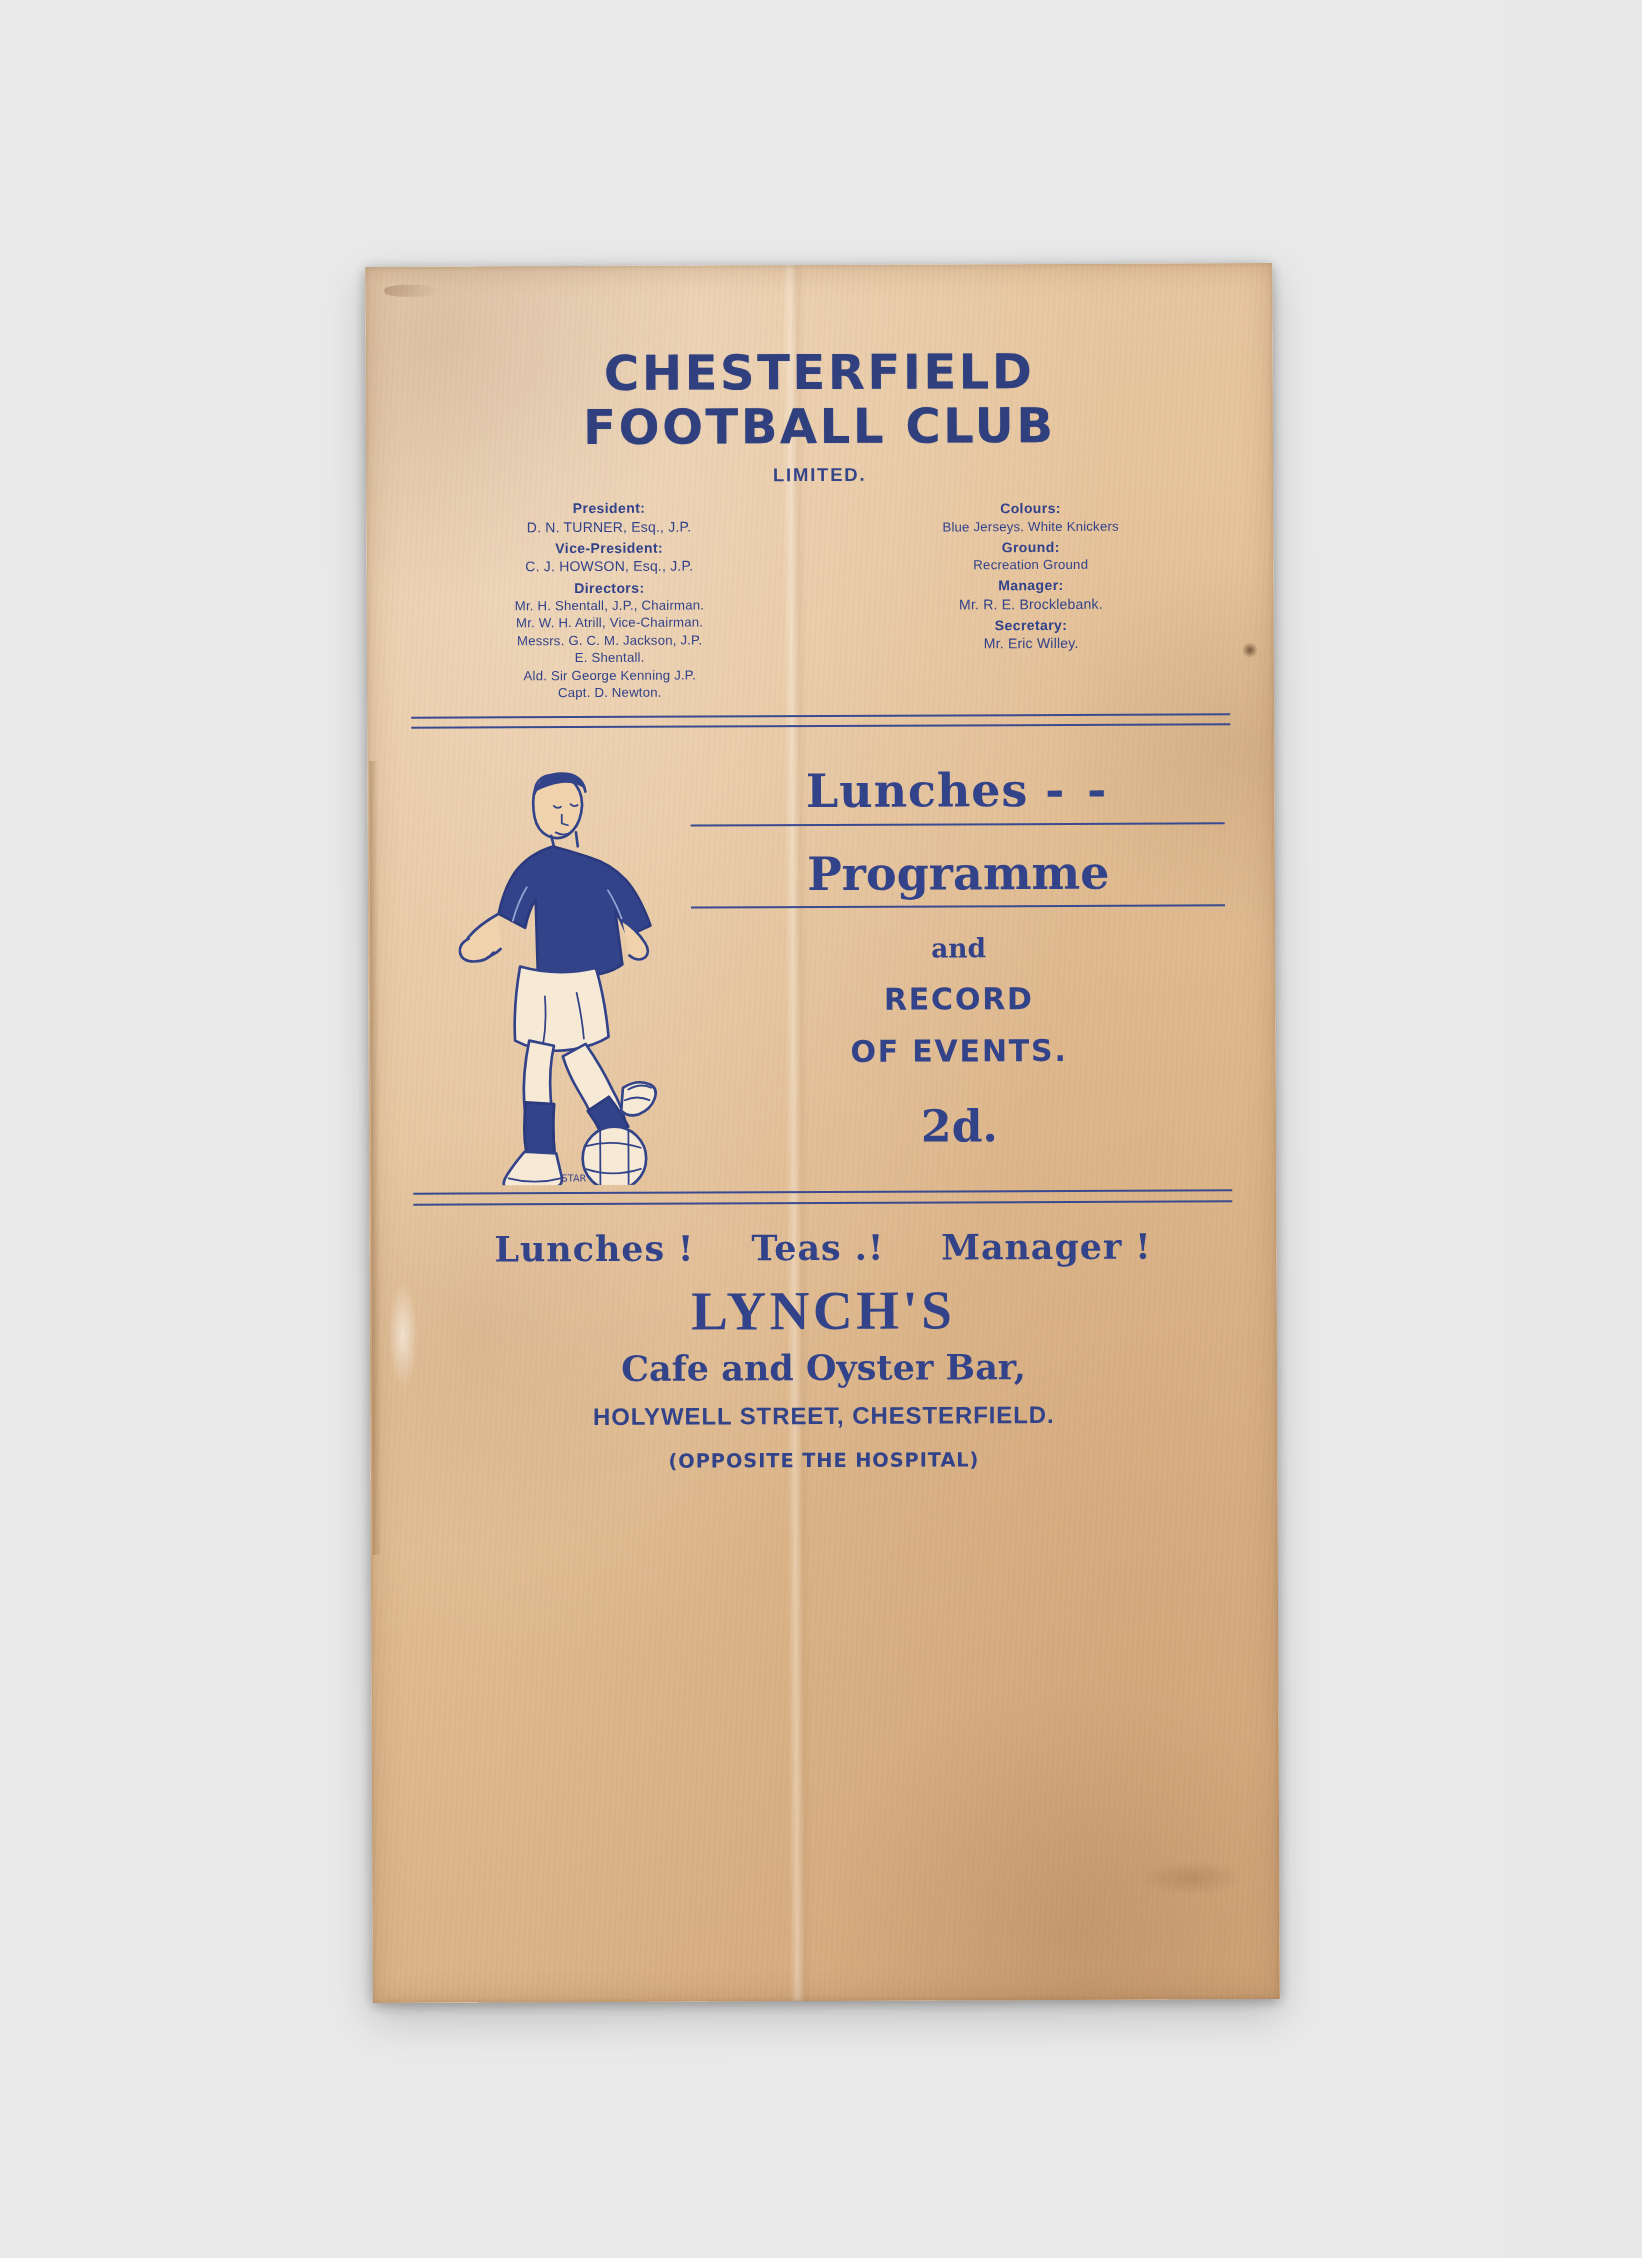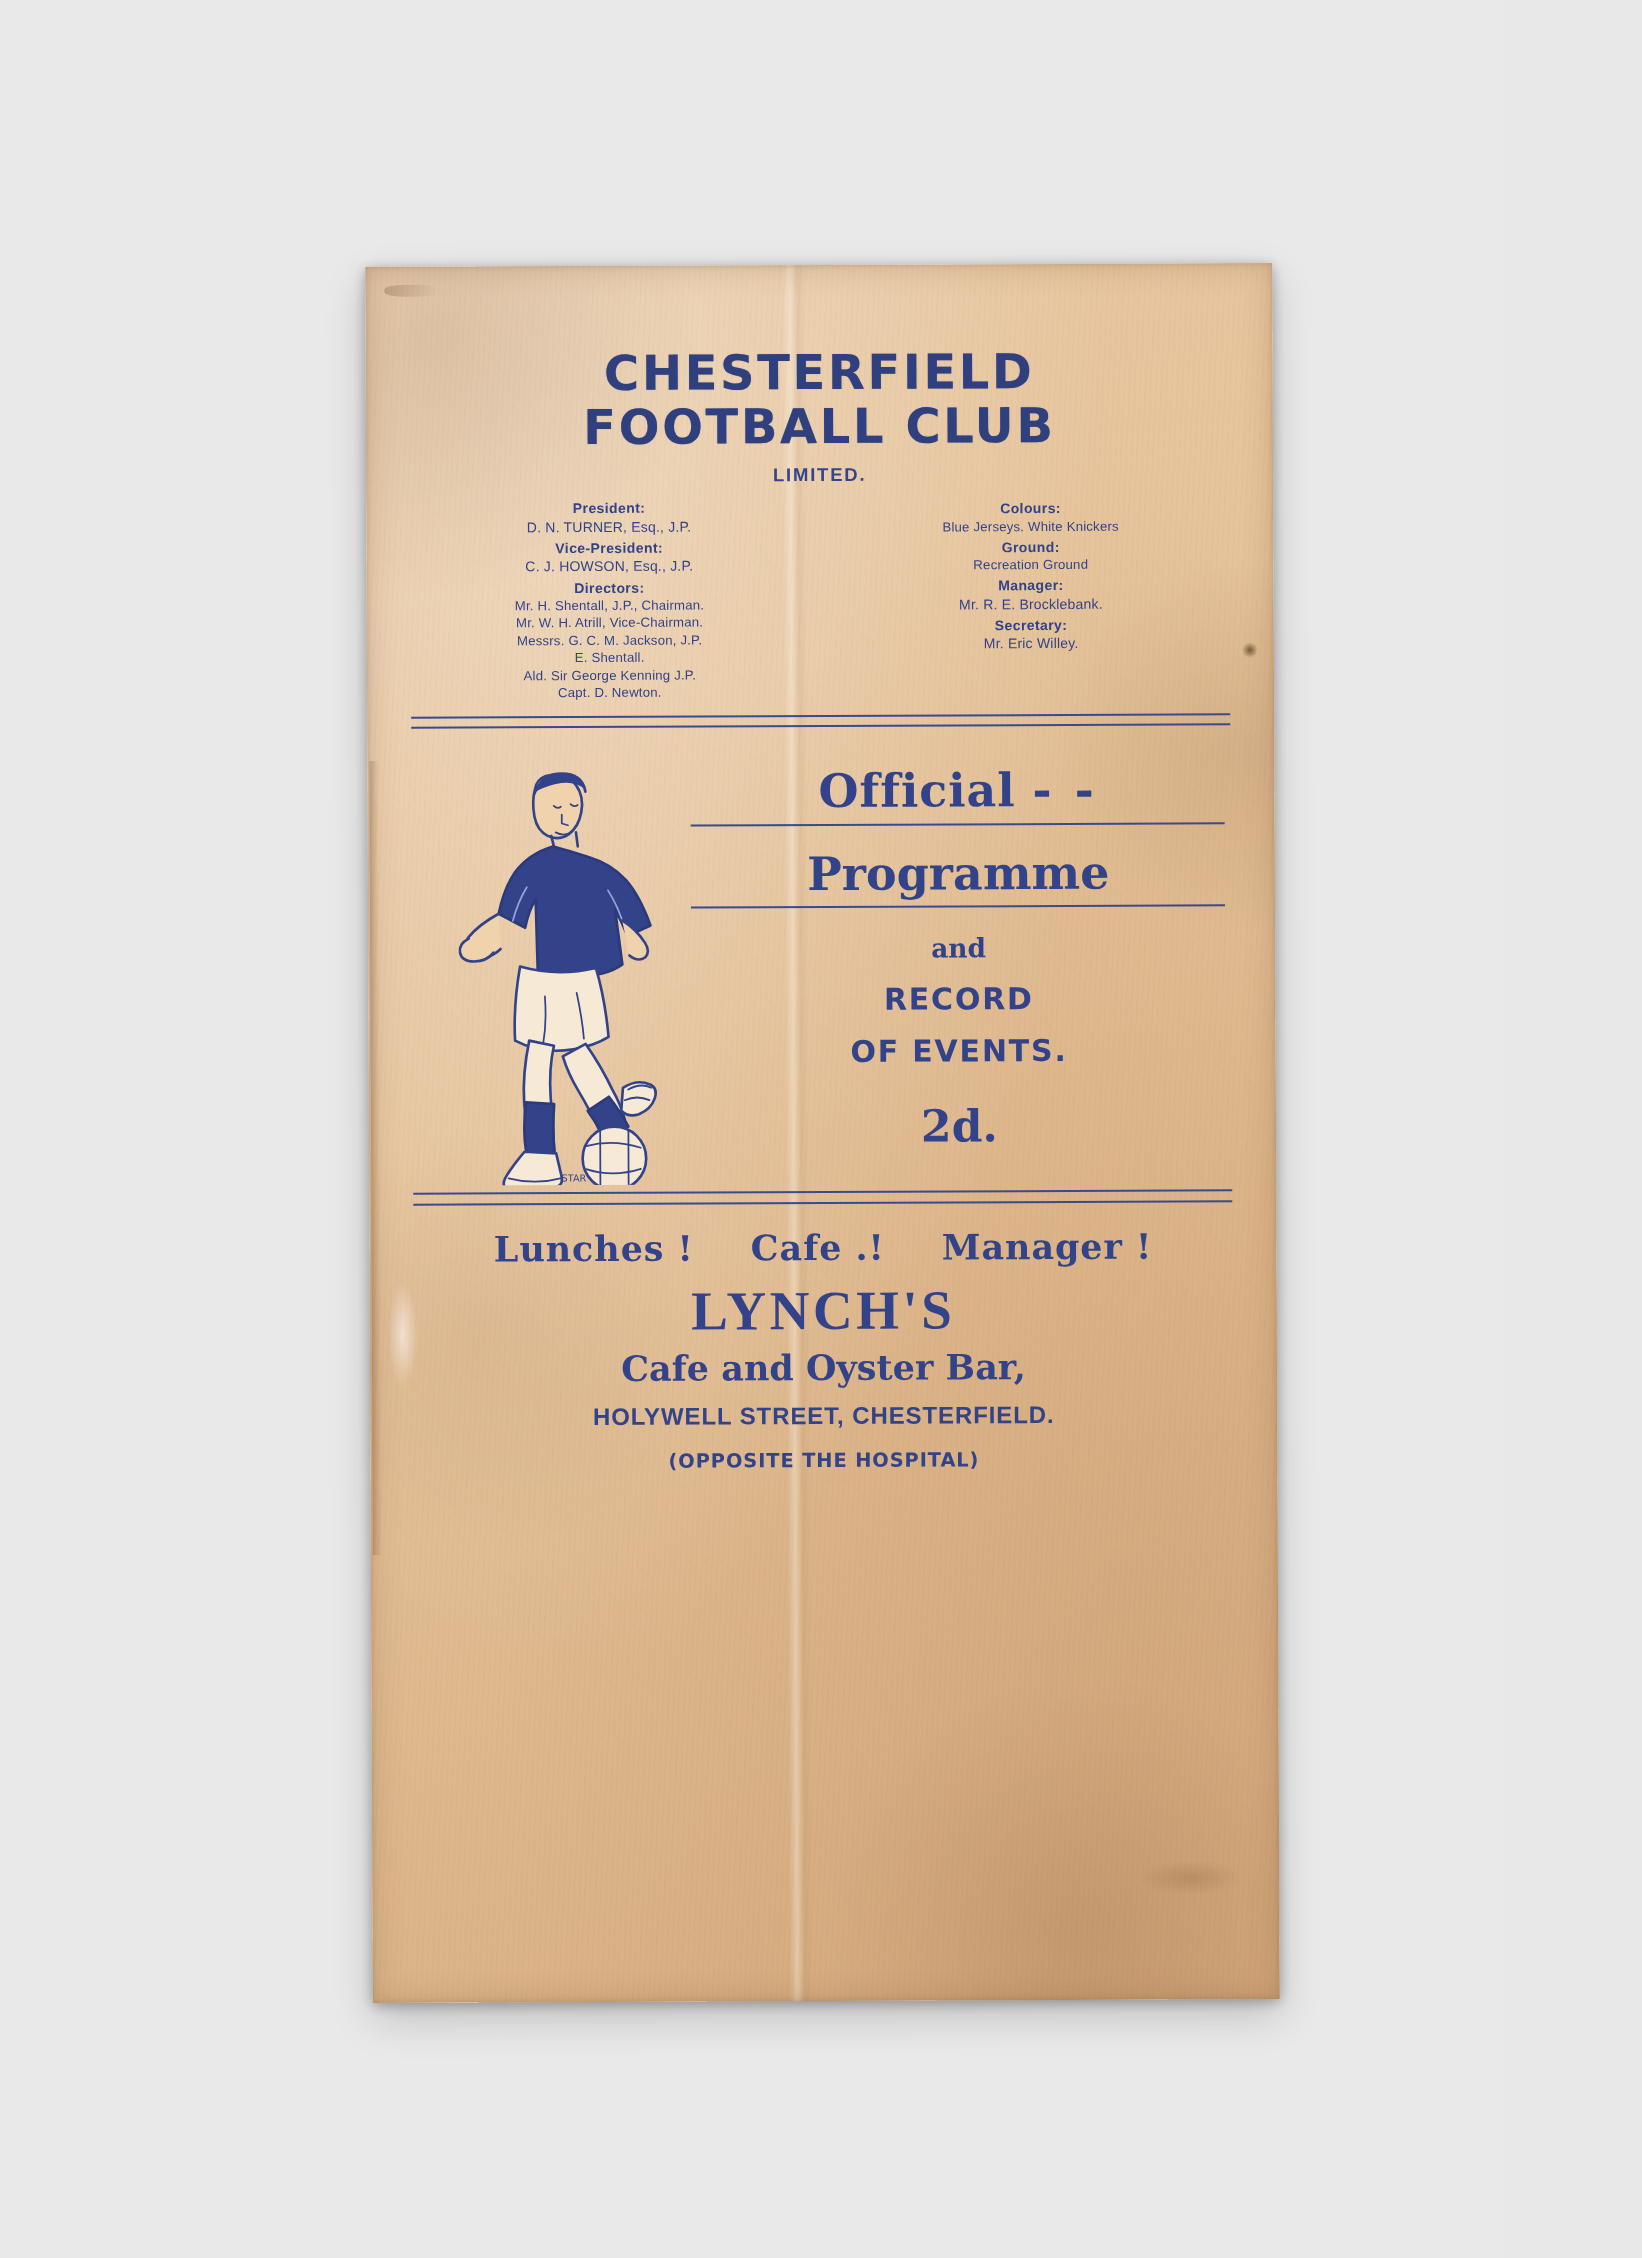--- a/index.html
+++ b/index.html
@@ -359,42 +359,42 @@
               <path d="M196 456 q30 -8 62 2" stroke-width="2"></path>
               <path d="M196 482 q30 10 62 0" stroke-width="2"></path>
               <path d="M212 438 l0 64 M244 438 l0 64" stroke-width="2"></path>
             </g>
             <text x="168" y="496" font-family="DejaVu Sans, sans-serif" font-size="11" fill="#33438a">STAR</text>
           </svg>
         </div>
 
         <div class="headline">
           <div class="official-word">
-            <span>Official</span>
+            <span>Lunches</span>
             <span class="dashes">- -</span>
           </div>
           <div class="hl-rule"></div>
 
           <div class="programme-word">Programme</div>
           <div class="hl-rule"></div>
 
           <div class="and-word">and</div>
           <div class="record-word">RECORD</div>
           <div class="events-word">OF EVENTS.</div>
           <div class="price-word">2d.</div>
         </div>
 
       </div>
 
       <div class="rule-double bottom"></div>
 
       <div class="advert">
         <div class="adv-line1">
           <span>Lunches !</span>
-          <span>Cafe .!</span>
+          <span>Teas .!</span>
           <span>Manager !</span>
         </div>
         <div class="adv-name">LYNCH'S</div>
         <div class="adv-sub">Cafe and Oyster Bar,</div>
         <div class="adv-street">HOLYWELL STREET, CHESTERFIELD.</div>
         <div class="adv-note">(OPPOSITE THE HOSPITAL)</div>
       </div>
 
     </div>
 

